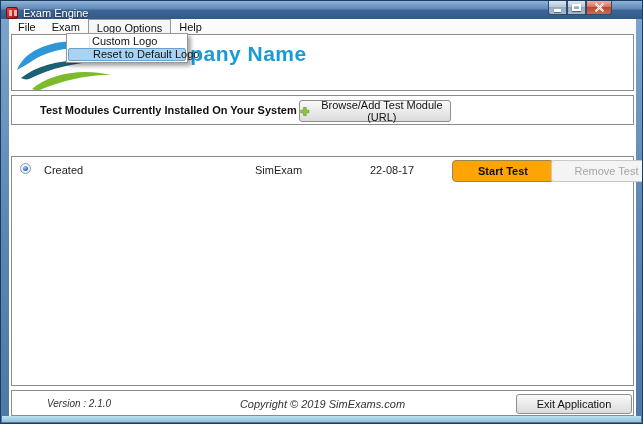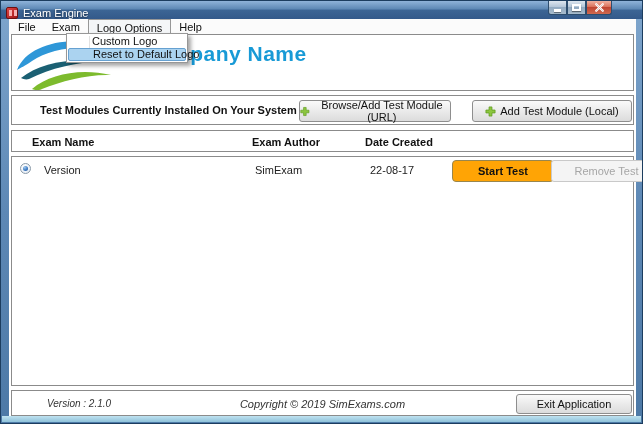--- a/index.html
+++ b/index.html
@@ -203,38 +203,27 @@
     </div>
 
     <div class="panel modules-panel">
       <div class="modules-title">Test Modules Currently Installed On Your System</div>
       <button class="btn btn-browse">
         <svg width="11" height="11" viewBox="0 0 12 12">
           <path d="M4.4 1h3.2v3.4H11v3.2H7.6V11H4.4V7.6H1V4.4h3.4z" fill="#8CC63E" stroke="#5f9a1e" stroke-width="0.8"></path>
         </svg>
         <span>Browse/Add Test Module (URL)</span>
       </button>
-      <button class="btn btn-add">
-        <svg width="11" height="11" viewBox="0 0 12 12">
-          <path d="M4.4 1h3.2v3.4H11v3.2H7.6V11H4.4V7.6H1V4.4h3.4z" fill="#8CC63E" stroke="#5f9a1e" stroke-width="0.8"></path>
-        </svg>
-        <span>Add Test Module (Local)</span>
-      </button>
-    </div>
-
-    <div class="panel header-panel">
-      <div class="col-head col-name">Exam Name</div>
-      <div class="col-head col-author">Exam Author</div>
-      <div class="col-head col-date">Date Created</div>
-    </div>
+    </div>
+
 
     <div class="panel body-panel">
       <div>
         <span class="radio"></span>
-        <div class="cell cell-name">Version</div>
+        <div class="cell cell-name">Created</div>
         <div class="cell cell-author">SimExam</div>
         <div class="cell cell-date">22-08-17</div>
         <button class="btn btn-start">Start Test</button>
         <button class="btn btn-remove" disabled="">Remove Test</button>
       </div>
     </div>
 
     <div class="panel footer-panel">
       <div class="version">Version : 2.1.0</div>
       <div class="copyright">Copyright © 2019 SimExams.com</div>

